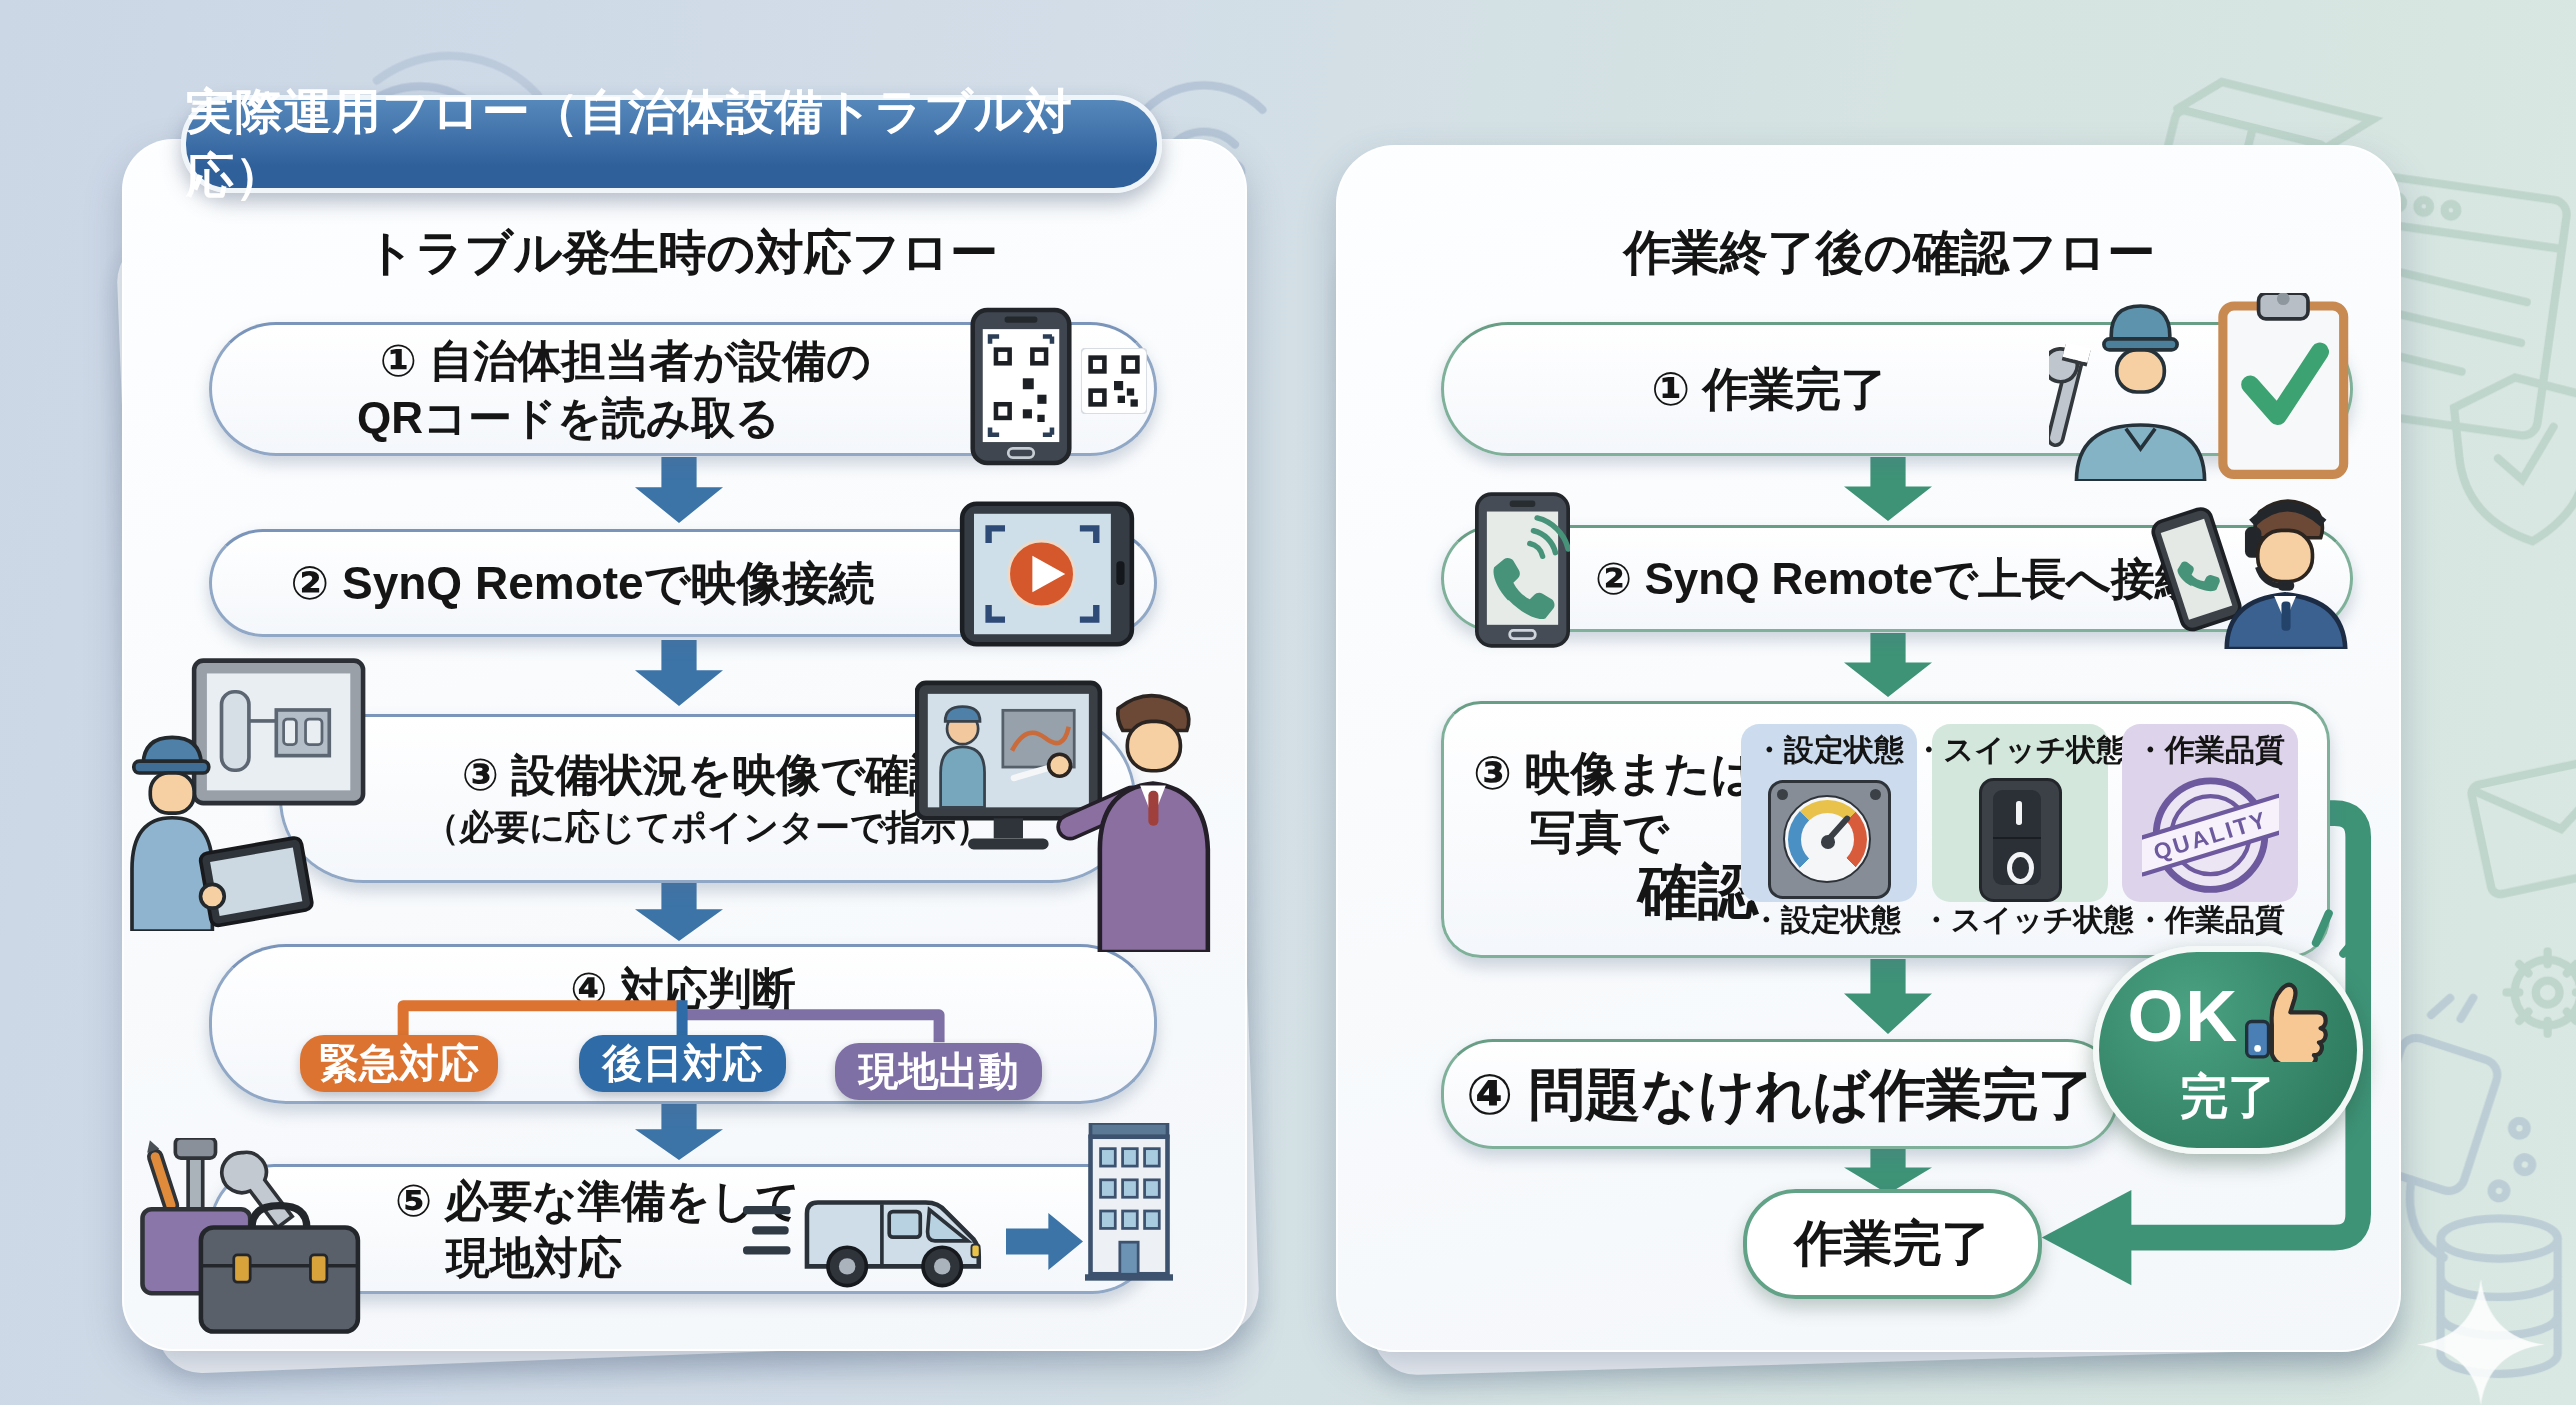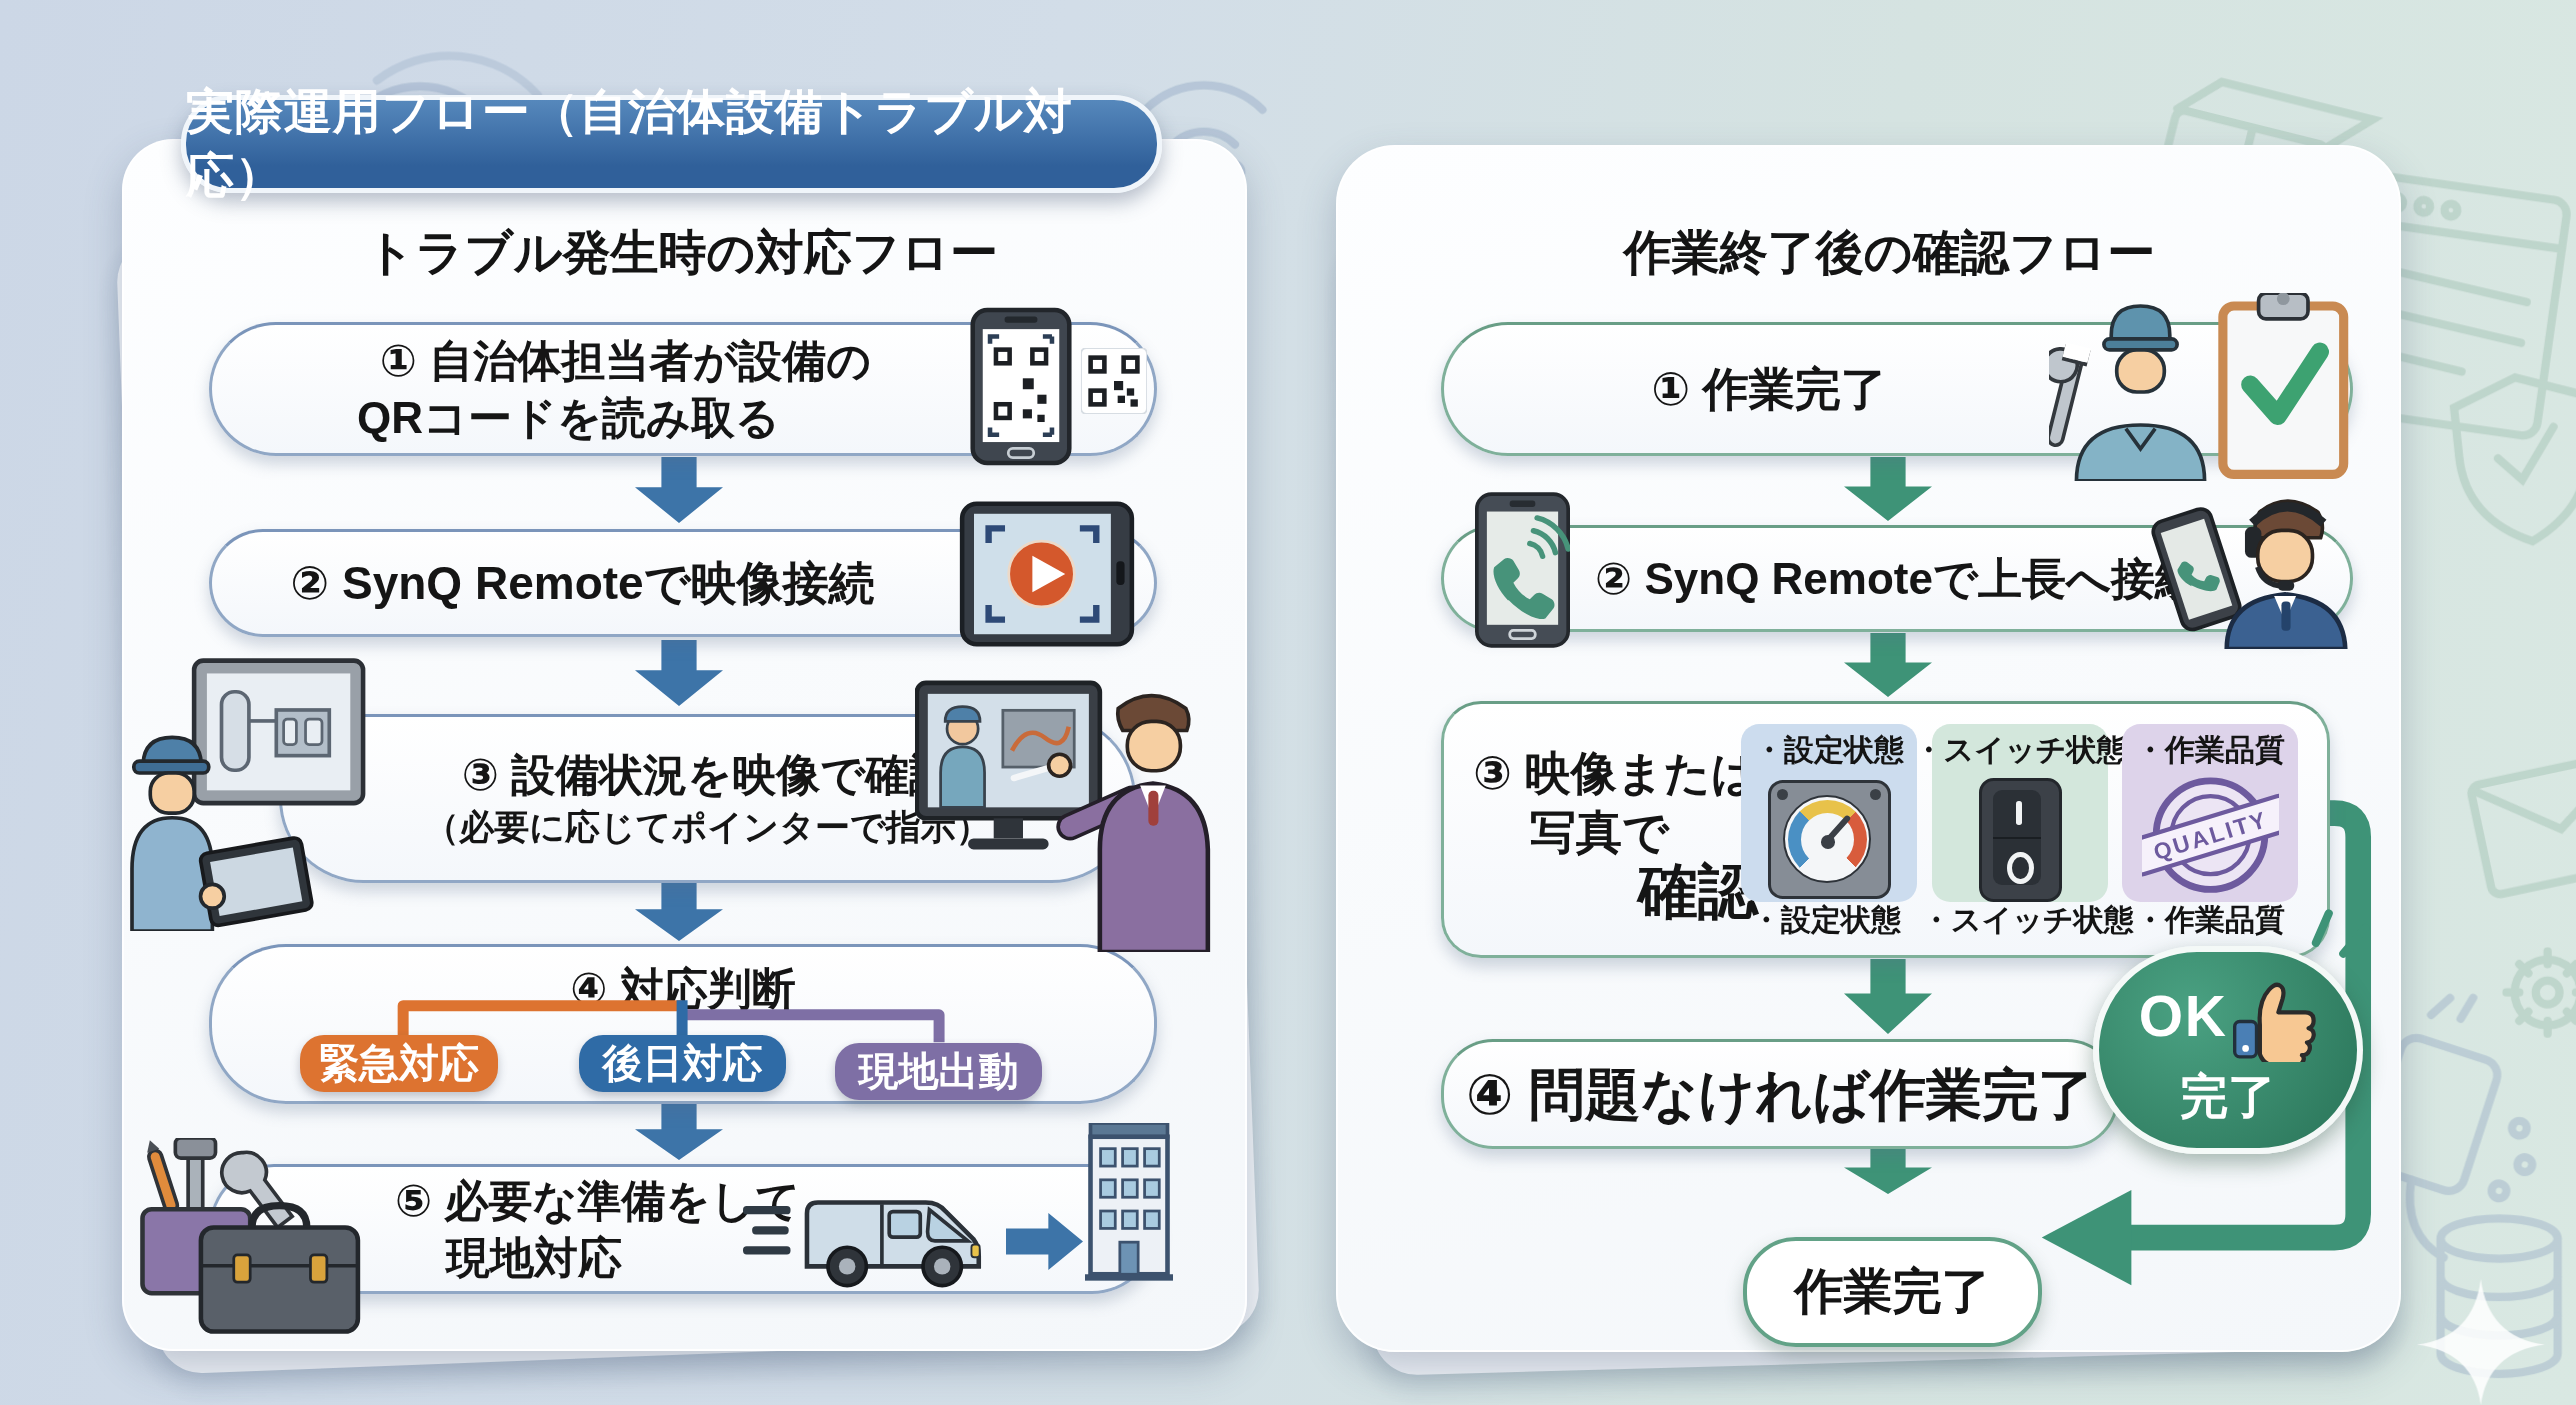--- a/index.html
+++ b/index.html
@@ -55,21 +55,21 @@
   .rocker{position:absolute;left:11px;top:9.1px;width:48px;height:95px;background:#2b3036;border-radius:9.1px;}
   .sw-sep{position:absolute;left:11px;top:56px;width:48px;height:2.7px;background:#1a1e22;}
   .sw-i{position:absolute;left:34px;top:20px;width:6.4px;height:24px;background:#f2f4f5;border-radius:2.7px;
     font-size:0;}
   .sw-o{position:absolute;left:25.6px;top:71px;width:16.5px;height:22px;border:5.5px solid #f2f4f5;
     border-radius:50%;color:rgba(0,0,0,0);font-size:0;}
   .okbadge{position:absolute;z-index:6;background:radial-gradient(circle at 35% 30%,#4aa182 0%,#2e7a5e 85%);
     border:6.4px solid rgba(255,255,255,.95);border-radius:128px;
     box-shadow:0 9.1px 22px rgba(40,80,60,.4);display:flex;flex-direction:column;align-items:center;justify-content:center;}
   .ok-line1{display:flex;align-items:center;}
-  .ok-txt{color:#fff;font-size:57px;font-weight:900;letter-spacing:1.8px;line-height:87px;}
+  .ok-txt{color:#fff;font-size:72px;font-weight:900;letter-spacing:1.8px;line-height:87px;}
   .ok-sub{color:#fff;font-size:48px;font-weight:800;margin-top:3.7px;}
   .finalbox{position:absolute;z-index:6;background:#fff;border:4.6px solid #62a287;border-radius:53px;
     box-shadow:0 9.1px 18.3px rgba(60,90,80,.3);display:flex;align-items:center;justify-content:center;
     font-size:49px;font-weight:900;color:#141414;}
   .conn{position:absolute;left:0;top:0;z-index:3;pointer-events:none;}
 </style>
 </head>
 <body>
 
 <div class="stage">
@@ -483,18 +483,18 @@
   </div>
   <svg class="abs" style="left:2305px;top:906px;z-index:6;" width="73" height="55" viewBox="0 0 80 60">
     <g stroke="#3e9377" stroke-width="9" stroke-linecap="round">
       <line x1="12" y1="40" x2="26" y2="8"></line>
       <line x1="42" y1="52" x2="66" y2="24"></line>
     </g>
   </svg>
 
   <div class="arrow-down a-green" style="left:1844px;top:1145px;width:88px;height:49px;"></div>
 
-  <div class="finalbox" style="left:1743px;top:1237px;width:291px;height:102px;">
+  <div class="finalbox" style="left:1743px;top:1189px;width:291px;height:102px;">
     <span>作業完了</span>
   </div>
 
 </div>
 
 
 </body></html>

